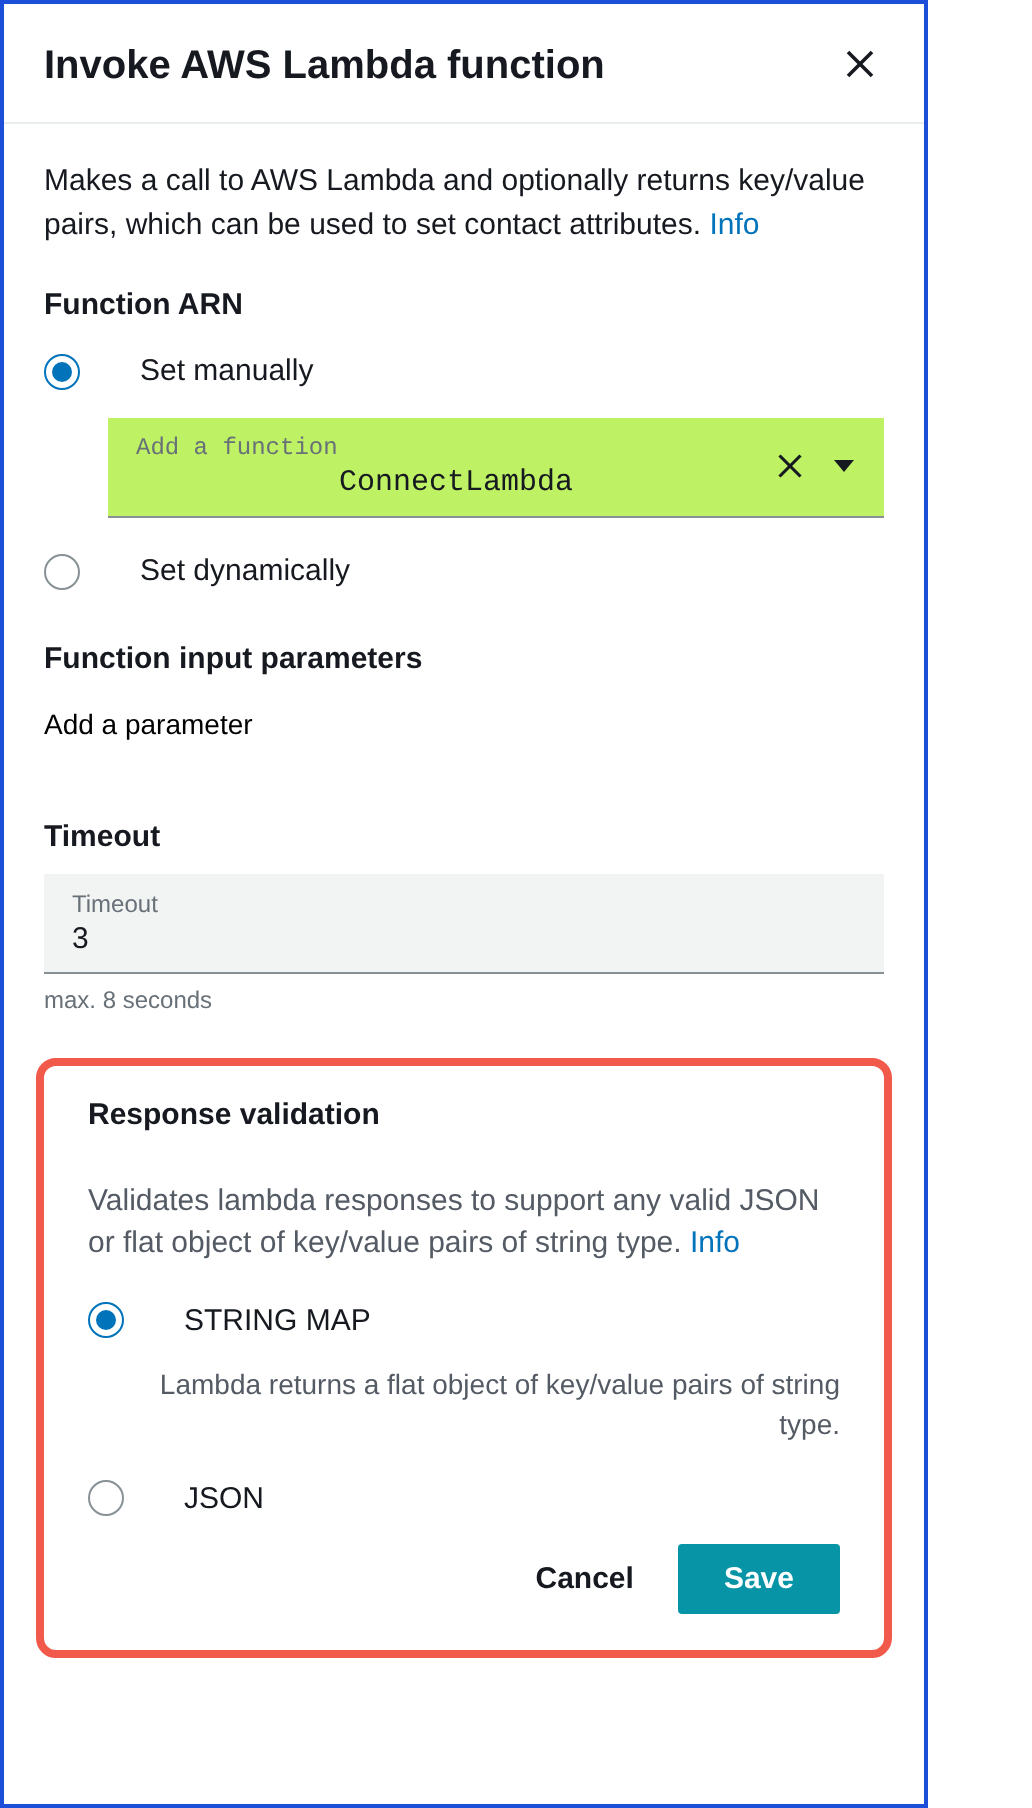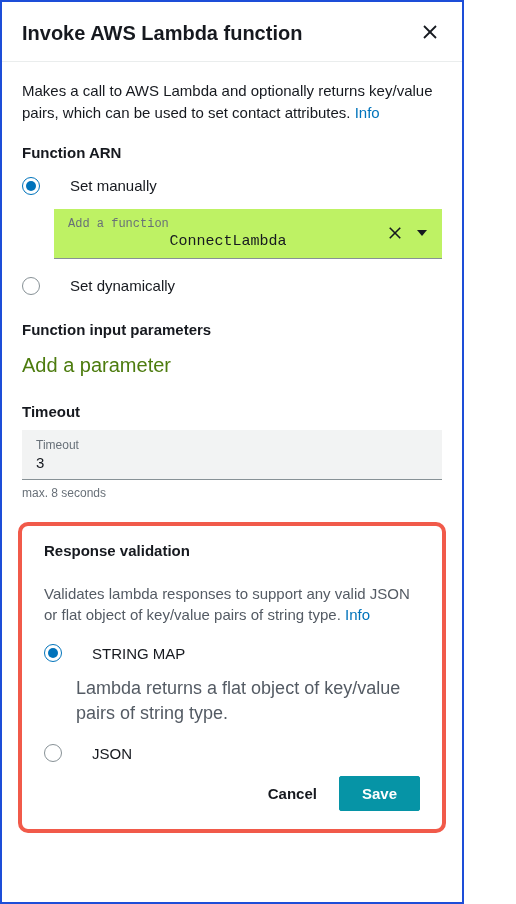--- a/index.html
+++ b/index.html
@@ -86,26 +86,27 @@
     width: 10px;
     height: 10px;
     border-radius: 50%;
     background: #0073bb;
   }
   .radio-label {
     font-size: 15px;
     color: #16191f;
   }
   .radio-sub {
-    font-size: 18px;
+    font-size: 14px;
     color: #545b64;
     margin-left: 32px;
     margin-top: -6px;
     margin-bottom: 18px;
     line-height: 1.4;
+    text-align: right;
   }
   .fn-select {
     margin-left: 32px;
     margin-bottom: 18px;
     background: #bef264;
     border-bottom: 1px solid #879196;
     padding: 8px 14px 8px 14px;
     display: flex;
     align-items: center;
     font-family: Liberation Mono, monospace;
@@ -133,24 +134,24 @@
   .icon-btn {
     background: none;
     border: none;
     padding: 0;
     cursor: pointer;
     color: #16191f;
     display: flex;
     align-items: center;
   }
   .add-param {
-    color: #4d7c0f;
-    font-size: 20px;
-    cursor: pointer;
-    margin-bottom: 26px;
+    color: #000000;
+    font-size: 14px;
+    cursor: pointer;
+    margin-bottom: 40px;
     display: inline-block;
   }
   .timeout-section { margin-bottom: 22px; }
   .timeout-field {
     background: #f2f3f3;
     border-bottom: 1px solid #879196;
     padding: 8px 14px 8px 14px;
   }
   .timeout-label {
     font-size: 12px;

